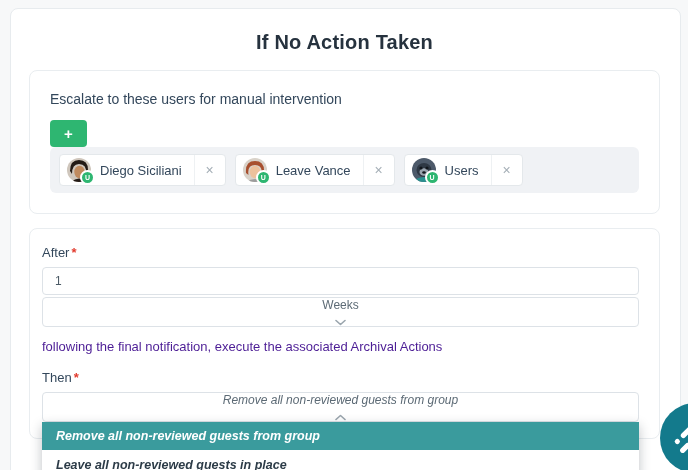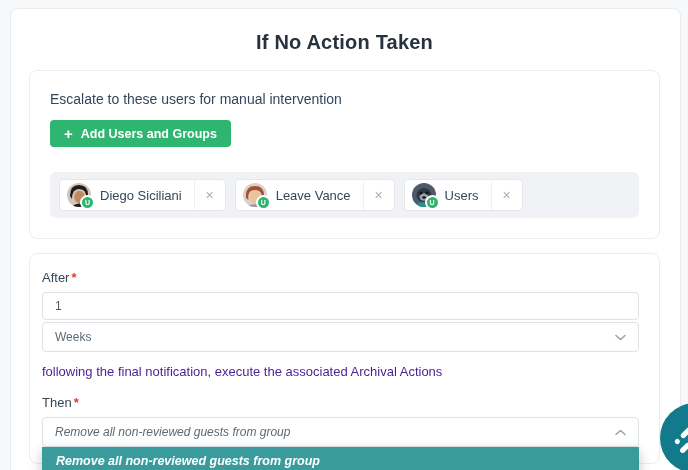--- a/index.html
+++ b/index.html
@@ -16,21 +16,21 @@
   .title { margin-top:22px; font-size:20px; font-weight:700; color:#26323e; letter-spacing:.2px;text-align:center; }
   .box { border:1px solid #e9edf0; border-radius:8px; padding:18px 20px 20px 20px; background:#fff; }
   .box1 { margin-top:16px; }
   .desc { font-size:14px; color:#33475b; margin:2px 0 13px; }
   .add-btn {
     display:inline-flex; align-items:center; gap:8px; height:27px; padding:0 14px;
     background:#2eb671; color:#fff; border:none; border-radius:4px;
     font-family:inherit; font-size:12.5px; font-weight:700; cursor:pointer;
   }
   .add-btn .plus { font-size:15px; font-weight:700; line-height:1; }
-  .chips { margin-top:25px; background:#f0f2f5; border-radius:6px; padding:7px 9px; display:flex; gap:9px; }
+  .chips { margin-top:0; background:#f0f2f5; border-radius:6px; padding:7px 9px; display:flex; gap:9px; }
   .chip { display:flex; align-items:center; background:#fff; border:1px solid #e4e8eb; border-radius:4px; height:32px; padding-left:7px; }
   .avatar-wrap { position:relative; width:24px; height:24px; flex:0 0 auto; }
   .avatar { display:block; width:24px; height:24px; border-radius:50%; overflow:hidden; }
   .avatar svg { display:block; }
   .badge {
     position:absolute; right:-4px; bottom:-3px; width:11px; height:11px; border-radius:50%;
     background:#2eb671; border:2px solid #fff; color:#fff; font-size:7px; font-weight:700;
     display:flex; align-items:center; justify-content:center; box-sizing:content-box; line-height:1;
   }
   .chip-name { margin:0 12px 0 9px; font-size:13px; color:#33475b; white-space:nowrap; }
@@ -43,21 +43,21 @@
   .field-label { font-size:13px; color:#33475b; margin-bottom:7px; }
   .req { color:#e23b2e; margin-left:2px; font-weight:700; }
   .text-input {
     display:block; width:100%; height:28px; border:1px solid #dde2e7; border-radius:4px;
     padding:0 12px; font-size:12px; color:#4c5b66; font-family:inherit; background:#fff;
     margin-bottom:2px; outline:none;
   }
   .select {
     height:30px; border:1px solid #dde2e7; border-radius:4px; background:#fff;
     display:flex; align-items:center; justify-content:space-between;
-    padding:0 12px; font-size:12px; color:#5c6a75; cursor:pointer;
+    padding:0 12px; font-size:12px; color:#5c6a75; cursor:pointer;flex-direction:column;
   }
   .note { margin:12px 0 16px; font-size:13px; color:#4c1d95; }
   .then-wrap { position:relative;font-style:italic; }
   .dropdown {
     position:absolute; top:100%; left:0; right:0; z-index:30;
     border-radius:0 0 4px 4px; overflow:hidden;
     box-shadow:0 4px 12px rgba(25,35,45,.28); background:#fff;
   }
   .option { display:flex; align-items:center; height:30px; padding:0 14px; font-size:12.5px; font-weight:700; background:#fff; color:#2c3b47; cursor:pointer; }
   .option.selected { background:#3a9b9d; color:#fff; height:28px; }
@@ -70,21 +70,20 @@
 <div class="stage">
   <div class="card">
 
     <div class="title">If No Action Taken</div>
 
     <section class="box box1">
       <p class="desc">Escalate to these users for manual intervention</p>
 
       <button class="add-btn">
         <span class="plus">+</span>
-        <span>Add Users and Groups</span>
       </button>
 
       <div class="chips">
 
         <div class="chip">
           <span class="avatar-wrap">
             <span class="avatar">
               <svg width="24" height="24" viewBox="0 0 24 24">
                 <rect width="24" height="24" fill="#cfc6bc"></rect>
                 <ellipse cx="12.5" cy="14" rx="5.2" ry="6.2" fill="#c08a5e"></ellipse>

